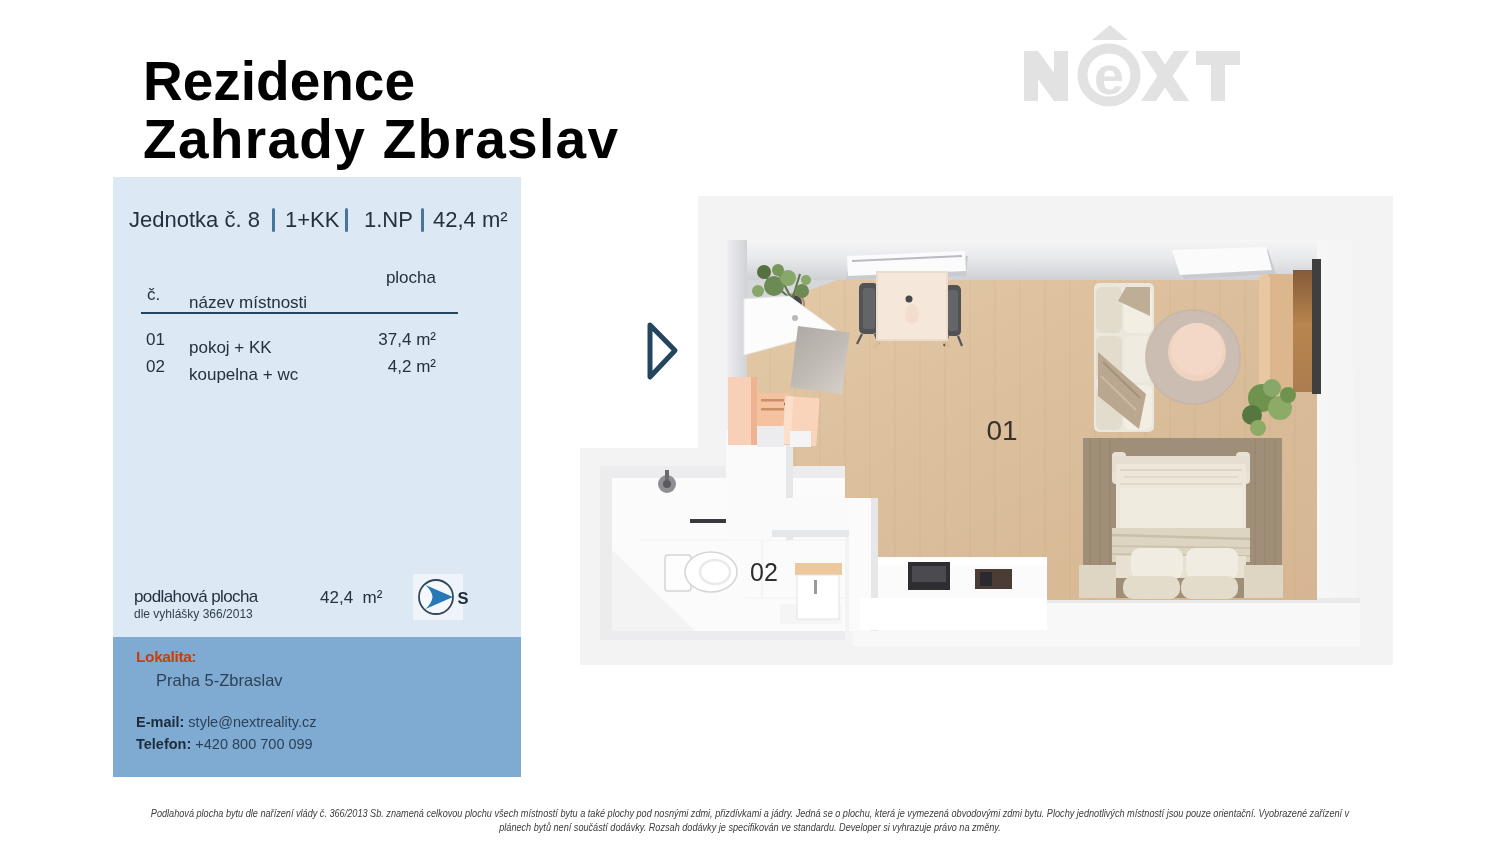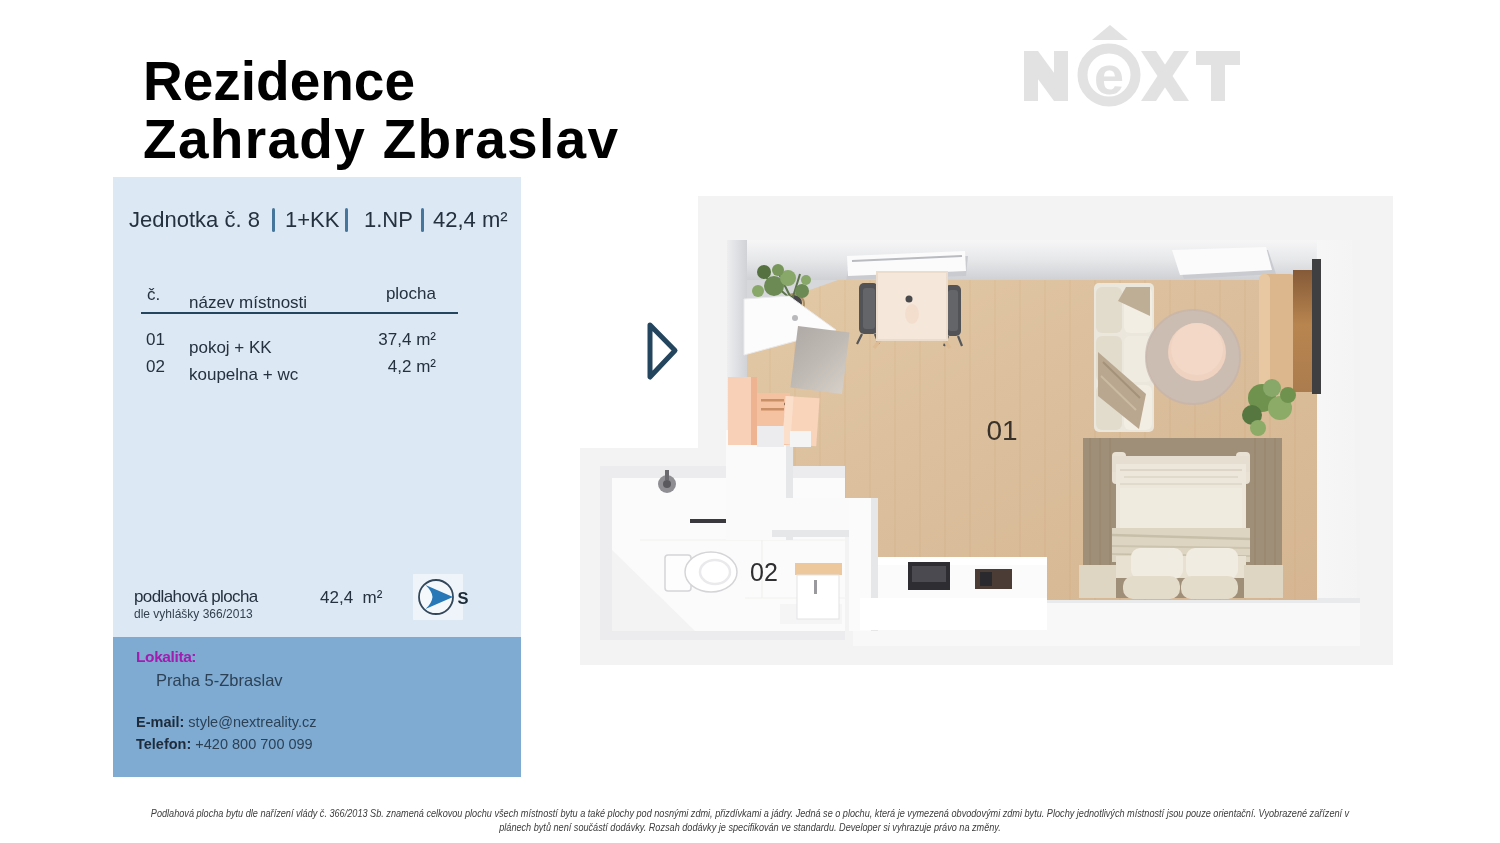--- a/index.html
+++ b/index.html
@@ -13,21 +13,21 @@
   .sepbar{width:3px;height:24px;background:#46769c;top:208px;border-radius:1.5px;}
   .tbl-h{top:285px;font-size:17px;color:#25313f;}
   .tbl-line{left:141px;top:312px;width:317px;height:2px;background:#24455f;}
   .row1{top:330px;font-size:17px;color:#25313f;}
   .row2{top:357px;font-size:17px;color:#25313f;}
   .c1{left:146px;} .c2{left:189px;margin-top:8px;} 
   .pl{width:60px;text-align:right;left:376px;}
   .pp1{left:134px;top:587px;font-size:17px;letter-spacing:-0.6px;color:#25313f;}
   .pp2{left:134px;top:607px;font-size:12px;color:#33414f;}
   .pp3{left:320px;top:588px;font-size:17px;color:#25313f;}
-  .lok{left:136px;top:648px;font-size:15.5px;letter-spacing:-0.4px;font-weight:bold;color:#a21caf;}
+  .lok{left:136px;top:648px;font-size:15.5px;letter-spacing:-0.4px;font-weight:bold;color:#c2410c;}
   .praha{left:136px;top:671px;font-size:16.5px;color:#2d4155;margin-left:20px;}
   .email{left:136px;top:714px;font-size:14.5px;color:#2d4155;text-align:center;}
   .tel{left:136px;top:736px;font-size:14.5px;color:#2d4155;}
   .blbl{font-weight:bold;color:#1d2b3a;}
   .disc{left:0px;top:806px;width:1500px;text-align:center;font-size:11px;font-style:italic;color:#3c3c3c;line-height:14px;transform:scaleX(0.83);transform-origin:750px 0;}
 </style>
 </head>
 <body>
 <div class="abs title">Rezidence<br><span class="l2">Zahrady Zbraslav</span></div>
 
@@ -37,21 +37,21 @@
 <div class="abs jed" style="left:129px;">Jednotka č. 8</div>
 <div class="abs sepbar" style="left:272px;"></div>
 <div class="abs jed" style="left:285px;">1+KK</div>
 <div class="abs sepbar" style="left:345px;"></div>
 <div class="abs jed" style="left:364px;">1.NP</div>
 <div class="abs sepbar" style="left:421px;"></div>
 <div class="abs jed" style="left:433px;">42,4 m²</div>
 
 <div class="abs tbl-h c1" style="left:147px;">č.</div>
 <div class="abs tbl-h c2">název místnosti</div>
-<div class="abs tbl-h pl" style="top:284px;">plocha</div>
+<div class="abs tbl-h pl" style="top:268px;">plocha</div>
 <div class="abs tbl-line"></div>
 <div class="abs row1 c1">01</div>
 <div class="abs row1 c2">pokoj + KK</div>
 <div class="abs row1 pl">37,4 m²</div>
 <div class="abs row2 c1">02</div>
 <div class="abs row2 c2">koupelna + wc</div>
 <div class="abs row2 pl">4,2 m²</div>
 
 <div class="abs pp1">podlahová plocha</div>
 <div class="abs pp2">dle vyhlášky 366/2013</div>

